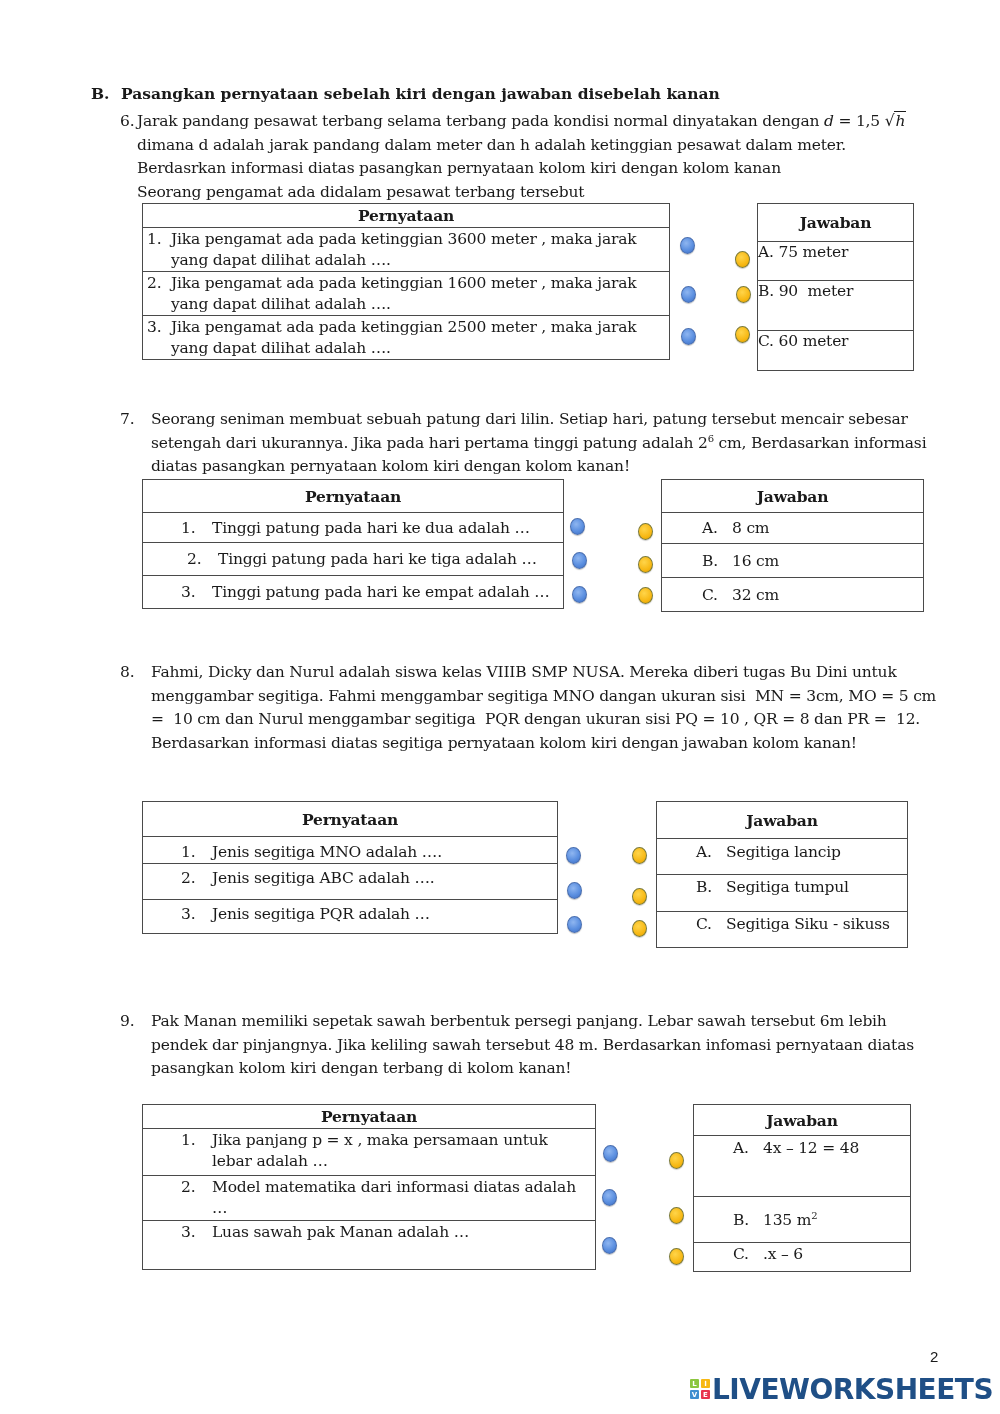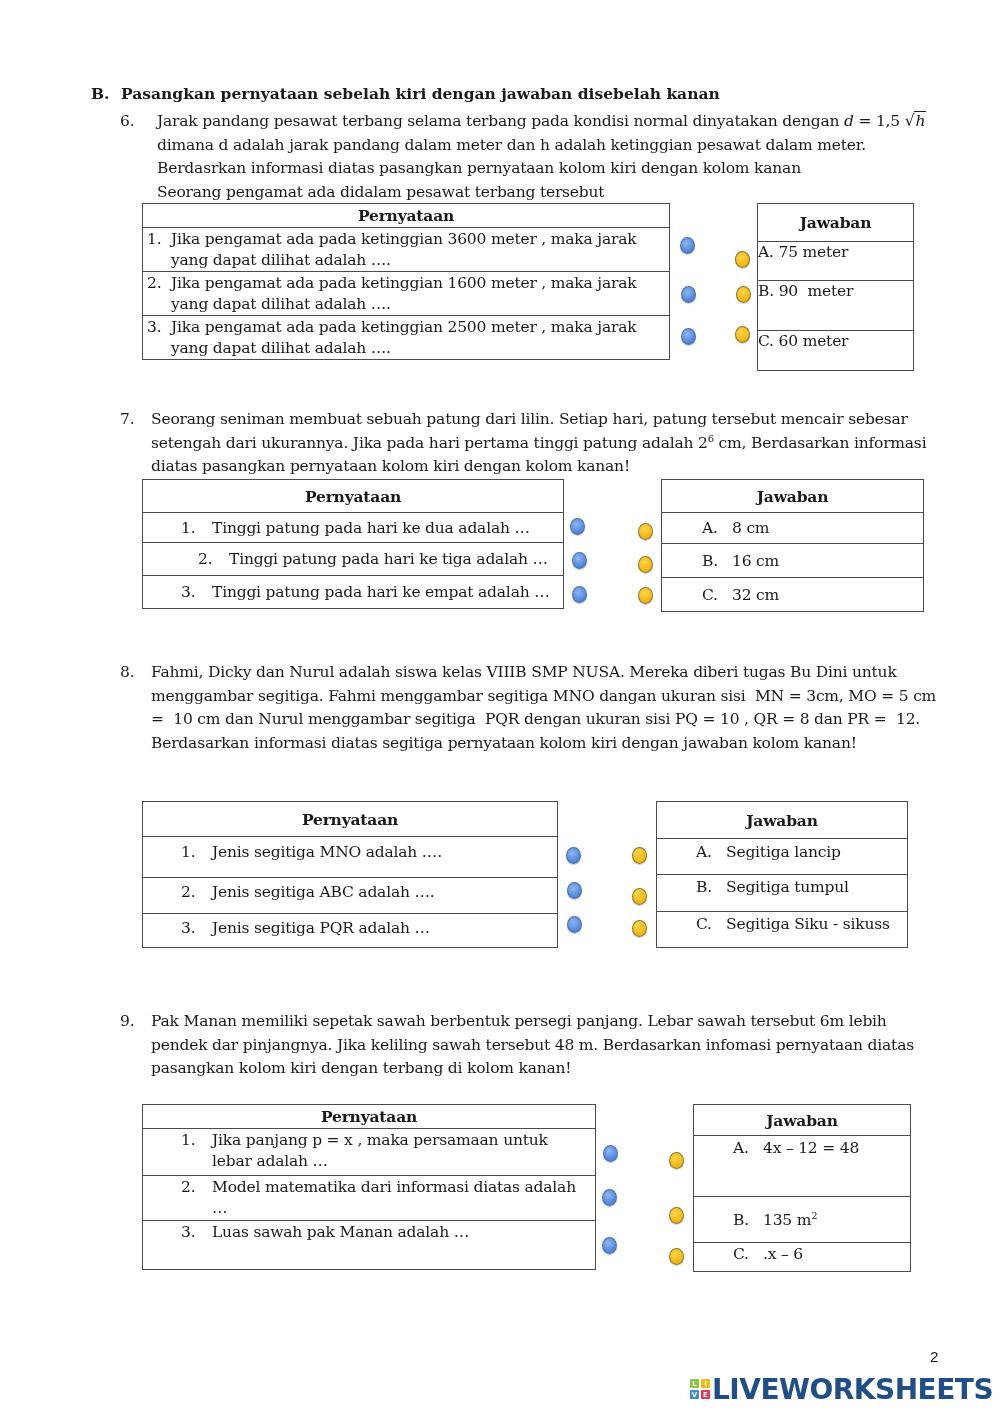--- a/index.html
+++ b/index.html
@@ -63,21 +63,21 @@
 </style>
 </head>
 <body>
 
 <div class="abs section-title">
   <span class="letter">B.</span><span>Pasangkan pernyataan sebelah kiri dengan jawaban disebelah kanan</span>
 </div>
 
 <div>
   <div class="qnum" style="left:120px; top:110px;">6.</div>
-  <div class="qbody" style="left:157px; top:110px;">
+  <div class="qbody" style="left:137px; top:110px;">
     <div><span>Jarak pandang pesawat terbang selama terbang pada kondisi normal dinyatakan dengan</span>
       <span><span class="math">d</span><span> = 1,5 </span>√<span class="sqrt">h</span></span>
     </div>
     <div>dimana d adalah jarak pandang dalam meter dan h adalah ketinggian pesawat dalam meter.</div>
     <div>Berdasrkan informasi diatas pasangkan pernyataan kolom kiri dengan kolom kanan</div>
     <div>Seorang pengamat ada didalam pesawat terbang tersebut</div>
   </div>
 
   <table class="mt" style="left:142px; top:203px; width:528px;">
     <tbody>
@@ -148,21 +148,21 @@
 
   <table class="mt" style="left:142px; top:479px; width:422px;">
     <tbody>
         <tr style="height:33px;">
           <th>Pernyataan</th>
         </tr>
     <tr style="height:30px;">
           <td style="padding-left:38px;"><span style="display:inline-block; width:31px;">1.</span><span>Tinggi patung pada hari ke dua adalah …</span></td>
         </tr>
     <tr style="height:33px;">
-          <td style="padding-left:55px;"><span style="display:inline-block; width:31px;">2.</span><span>Tinggi patung pada hari ke tiga adalah …</span></td>
+          <td style="padding-left:44px;"><span style="display:inline-block; width:31px;">2.</span><span>Tinggi patung pada hari ke tiga adalah …</span></td>
         </tr>
     <tr style="height:33px;">
           <td style="padding-left:38px;"><span style="display:inline-block; width:31px;">3.</span><span>Tinggi patung pada hari ke empat adalah …</span></td>
         </tr>
   </tbody>
     </table>
 
   <div class="dot blue" style="left:570px; top:518px;"></div>
   <div class="dot blue" style="left:572px; top:552px;"></div>
   <div class="dot blue" style="left:572px; top:586px;"></div>
@@ -195,21 +195,21 @@
     <div style="white-space:pre;">menggambar segitiga. Fahmi menggambar segitiga MNO dangan ukuran sisi  MN = 3cm, MO = 5 cm</div>
     <div style="white-space:pre;">=  10 cm dan Nurul menggambar segitiga  PQR dengan ukuran sisi PQ = 10 , QR = 8 dan PR =  12.</div>
     <div>Berdasarkan informasi diatas segitiga pernyataan kolom kiri dengan jawaban kolom kanan!</div>
   </div>
 
   <table class="mt" style="left:142px; top:801px; width:416px;">
     <tbody>
         <tr style="height:35px;">
           <th>Pernyataan</th>
         </tr>
-    <tr style="height:41px;">
+    <tr style="height:27px;">
           <td style="padding-left:38px; vertical-align:top; padding-top:6px;"><span style="display:inline-block; width:31px;">1.</span><span>Jenis segitiga MNO adalah ….</span></td>
         </tr>
     <tr style="height:36px;">
           <td style="padding-left:38px; vertical-align:top; padding-top:5px;"><span style="display:inline-block; width:31px;">2.</span><span>Jenis segitiga ABC adalah ….</span></td>
         </tr>
     <tr style="height:34px;">
           <td style="padding-left:38px; vertical-align:top; padding-top:5px;"><span style="display:inline-block; width:31px;">3.</span><span>Jenis segitiga PQR adalah …</span></td>
         </tr>
   </tbody>
     </table>

